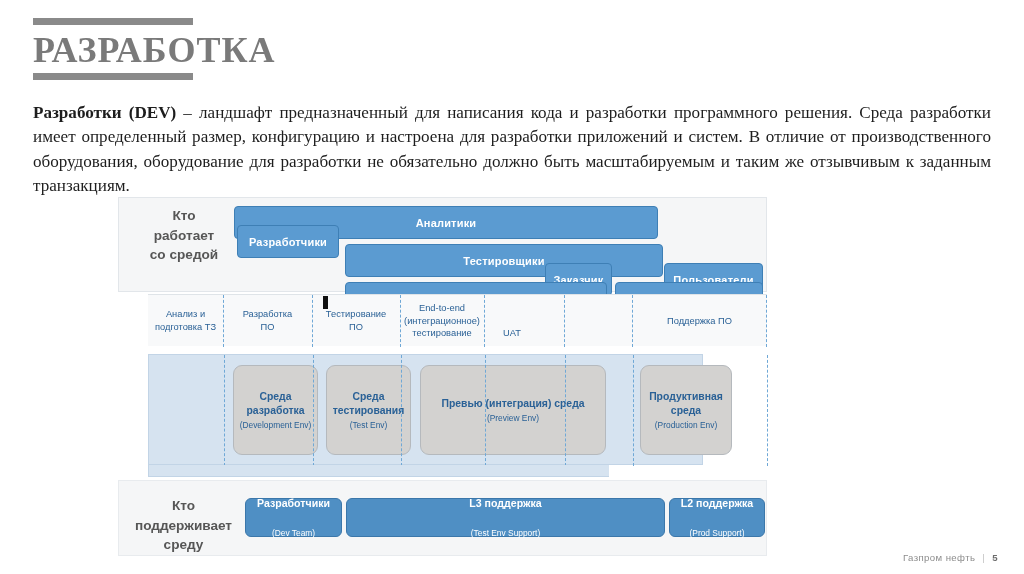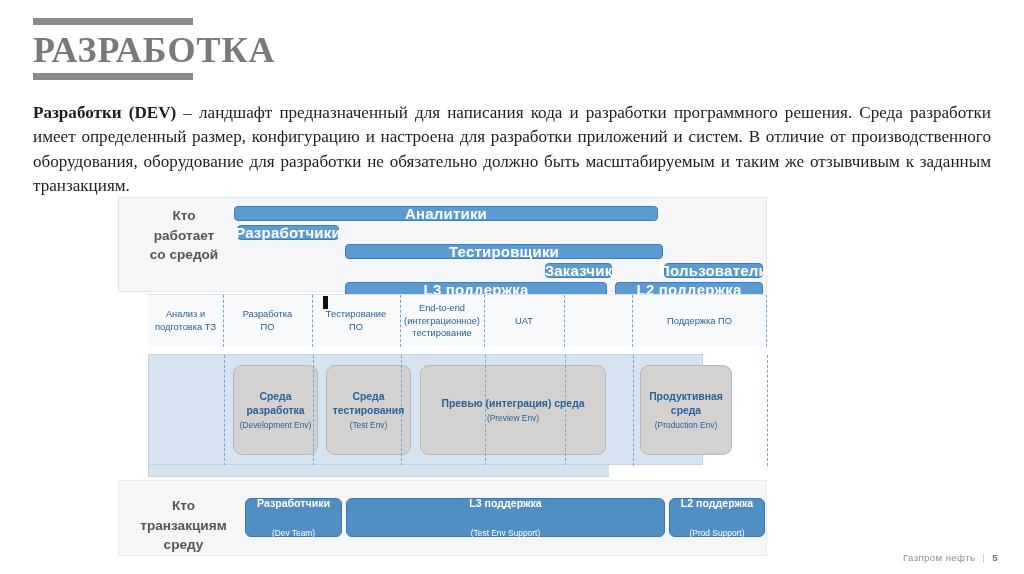--- a/index.html
+++ b/index.html
@@ -63,26 +63,26 @@
     line-height:1.45;
   }
 
   .bar{
     position:absolute;
     background:#5b9bd1;
     border:1px solid #3e7fb5;
     border-radius:4px;
     box-sizing:border-box;
     color:#ffffff;
-    font-size:15px;
+    font-size:11px;
     font-weight:bold;
     display:flex;
     align-items:center;
     justify-content:center;
-    height:15px;
+    height:33px;
     white-space:nowrap;
     letter-spacing:.2px;
   }
 
   
   #phases{
     position:absolute;left:30px;top:97px;width:619px;height:52px;
     background:#f8f9fa;
     border-top:1px solid #dfe4e8;
     box-sizing:border-box;
@@ -209,21 +209,21 @@
     </div>
     <div class="phase" style="left:75px;width:89px;">
       <span><span>Разработка</span><br><span>ПО</span></span>
     </div>
     <div class="phase" style="left:164px;width:88px;">
       <span><span>Тестирование</span><br><span>ПО</span></span>
     </div>
     <div class="phase" style="left:252px;width:84px;">
       <span><span>End-to-end</span><br><span>(интеграционное)</span><br><span>тестирование</span></span>
     </div>
-    <div class="phase" style="left:336px;width:80px;">
+    <div class="phase" style="left:324px;width:80px;margin-top:12px;">
       <span>UAT</span>
     </div>
     <div class="phase" style="left:484px;width:135px;">
       <span>Поддержка ПО</span>
     </div>
 
     <div class="divider" style="left:75px;height:52px;"></div>
     <div class="divider" style="left:164px;height:52px;"></div>
     <div class="divider" style="left:252px;height:52px;"></div>
     <div class="divider" style="left:336px;height:52px;"></div>
@@ -262,21 +262,21 @@
     <div class="divider" style="left:416px;height:111px;"></div>
     <div class="divider" style="left:484px;height:111px;"></div>
     <div class="divider" style="left:618px;height:111px;"></div>
   </div>
 
   <div id="preview-tail" style="left:30px;top:268px;width:460px;height:11px;"></div>
 
   <div id="support-panel">
     <div id="support-title">
       <div>Кто</div>
-      <div>транзакциям</div>
+      <div>поддерживает</div>
       <div>среду</div>
     </div>
 
     <div class="supportbar" style="left:126px;top:17px;width:97px;">
       <span class="ru">Разработчики</span>
       <span class="en">(Dev Team)</span>
     </div>
 
     <div class="supportbar" style="left:227px;top:17px;width:319px;">
       <span class="ru">L3 поддержка</span>

